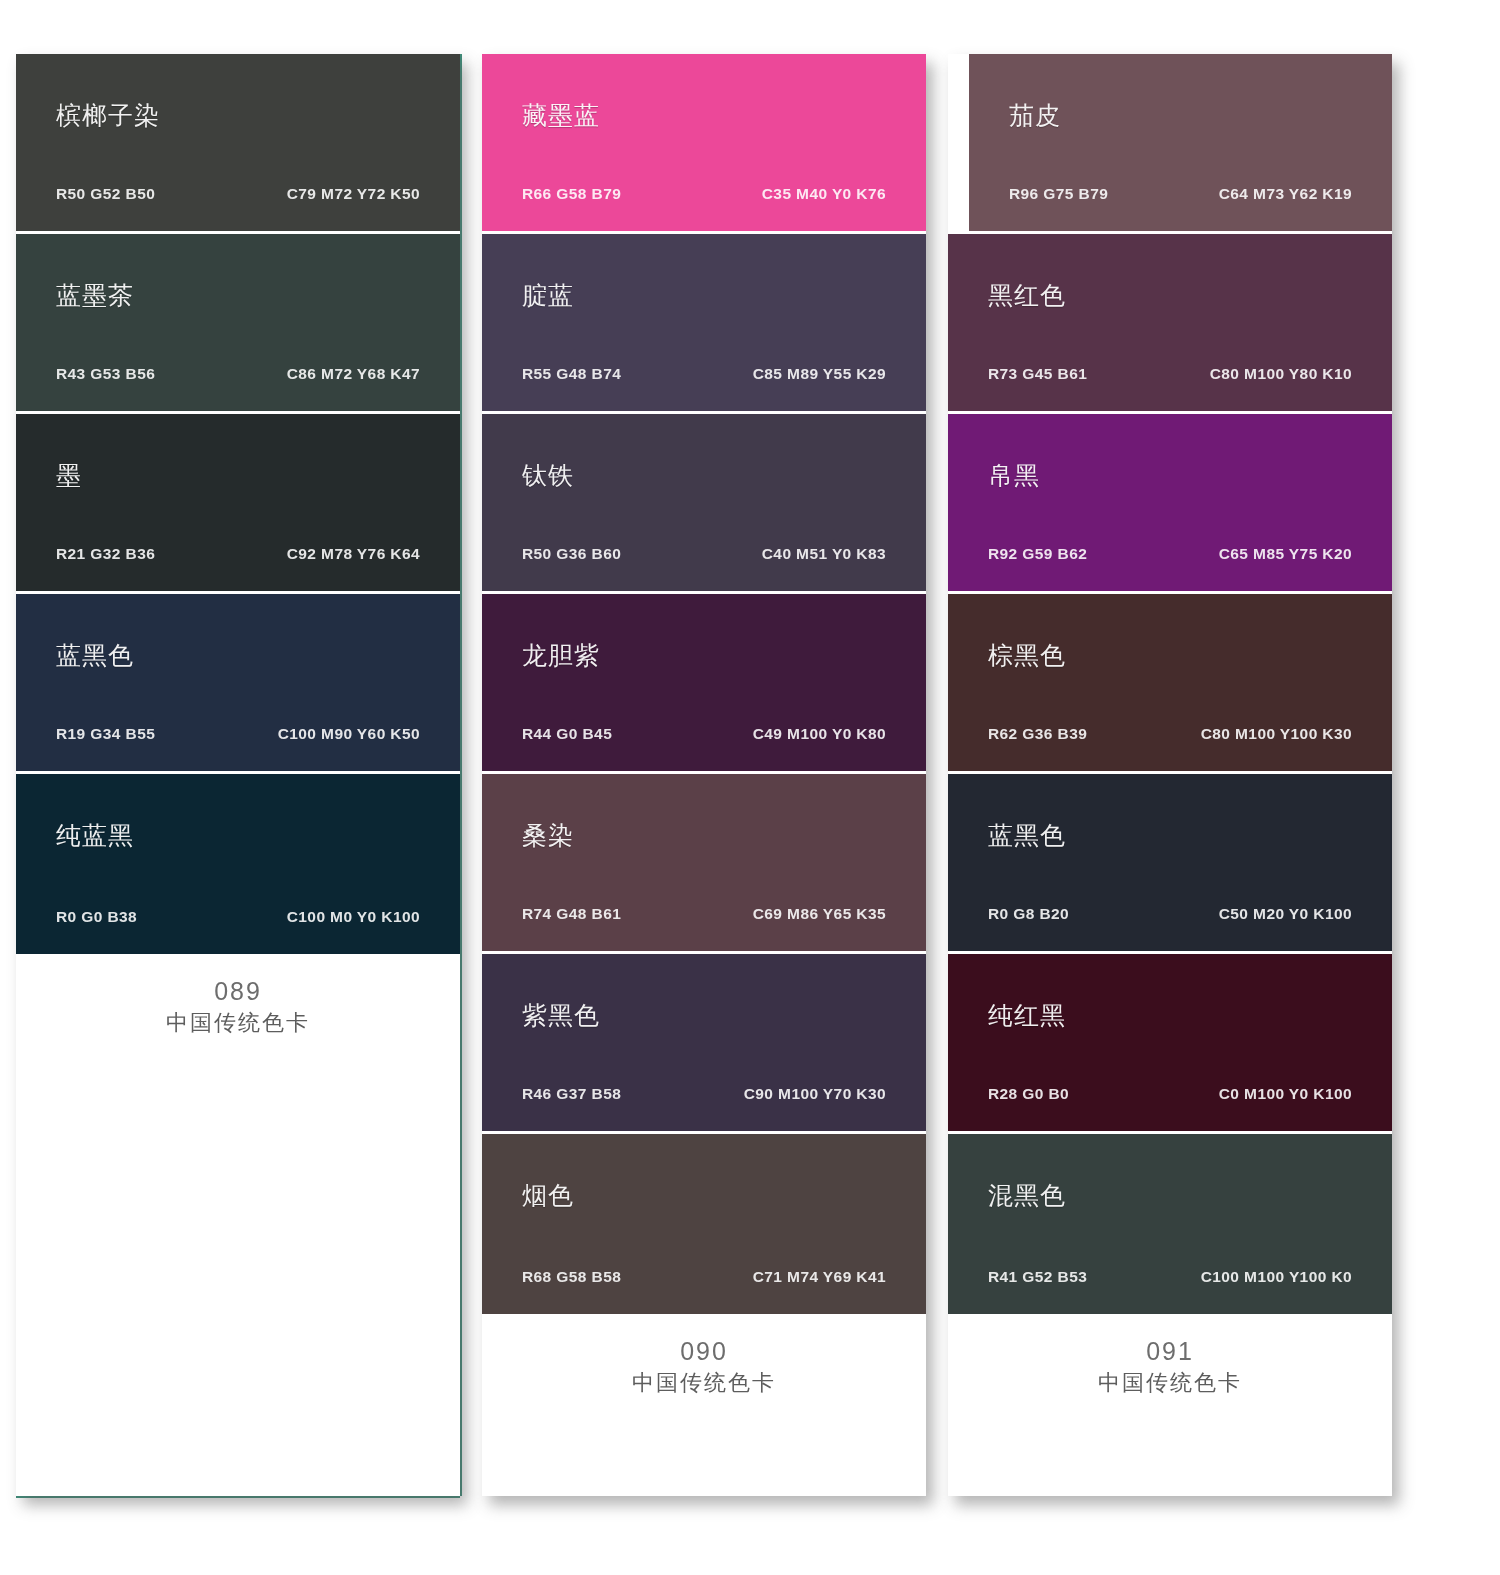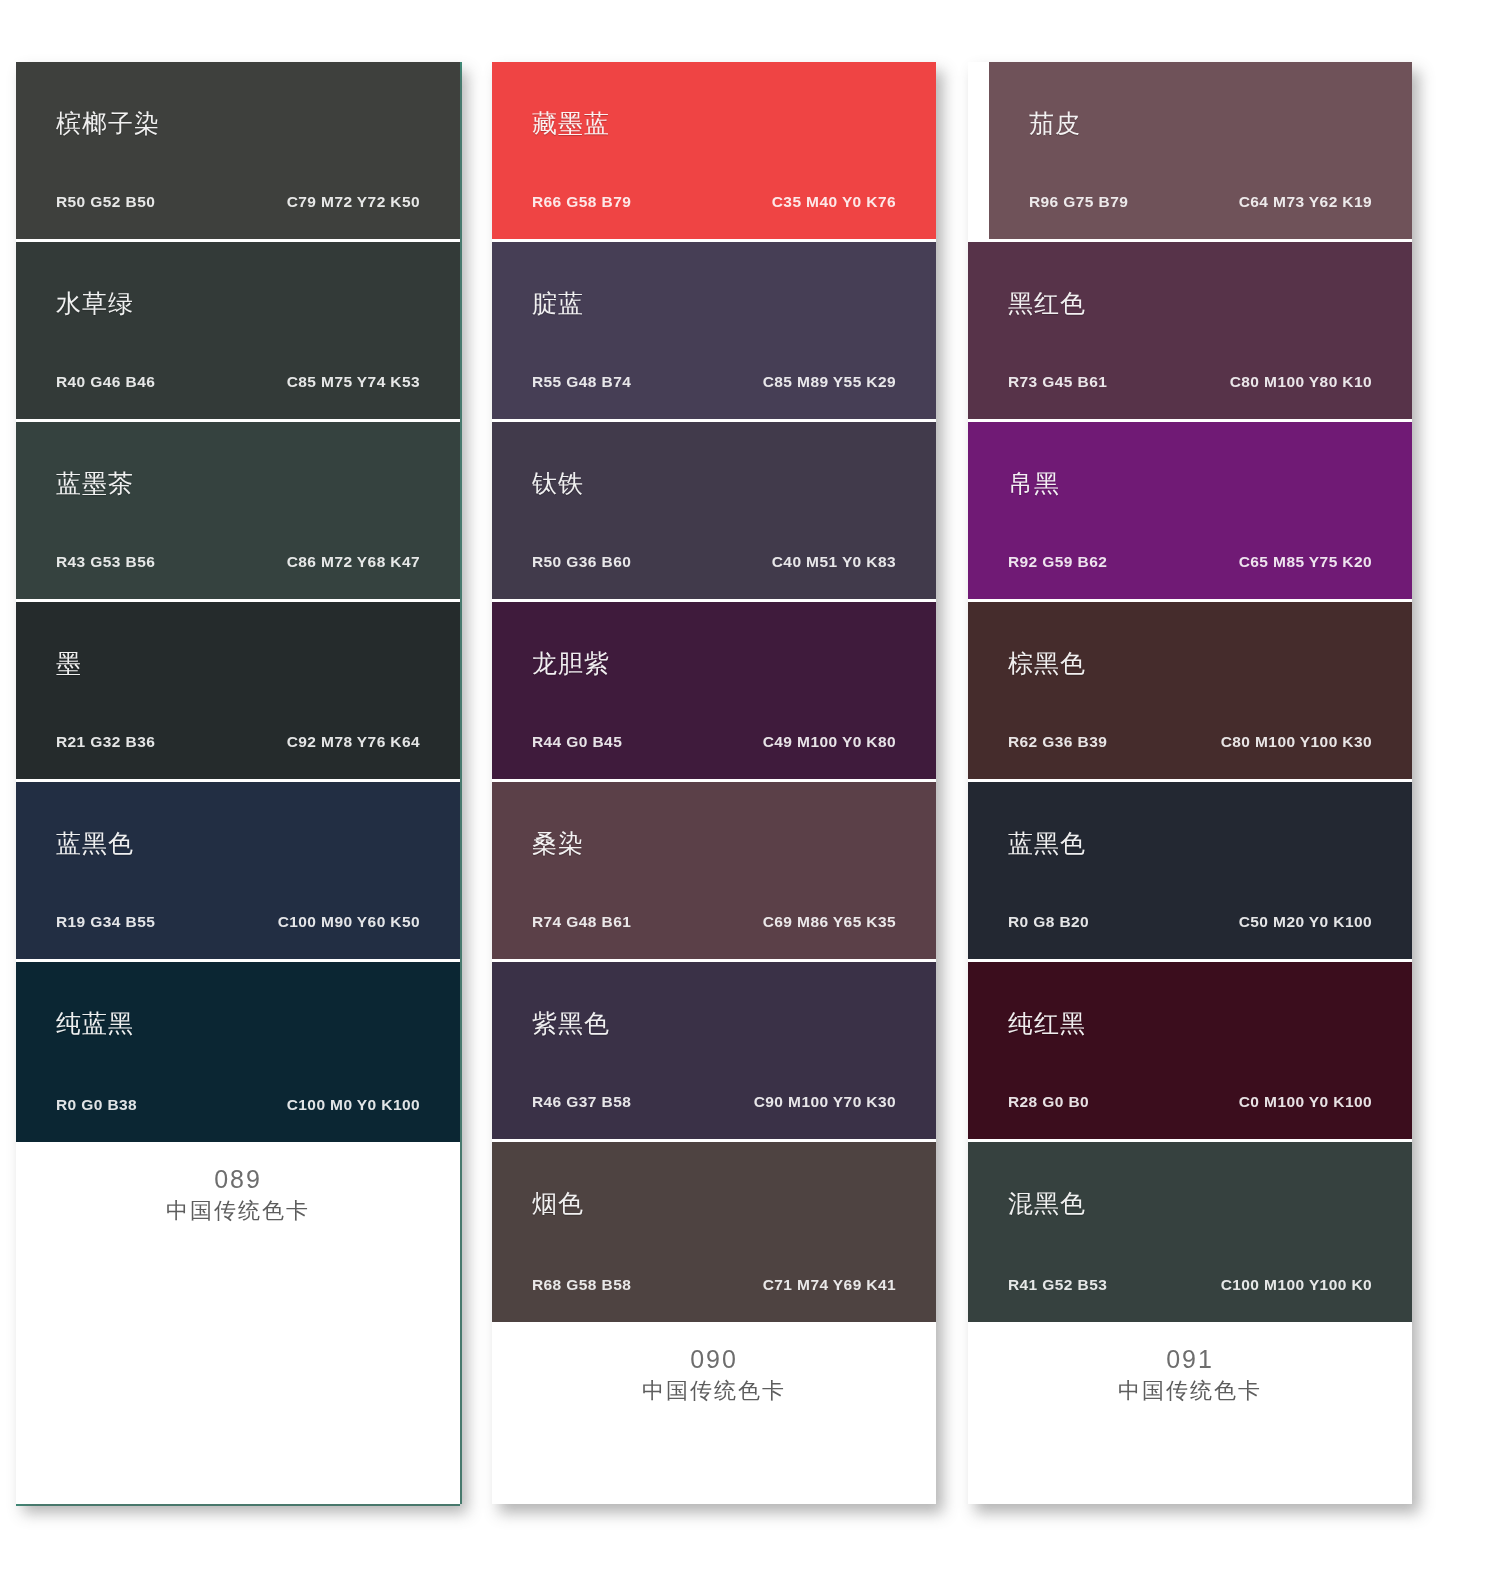--- a/index.html
+++ b/index.html
@@ -17,23 +17,23 @@
   #board {
     position: relative;
     width: 1500px;
     height: 1575px;
     background: #ffffff;
   }
 
   .cards {
     position: absolute;
     left: 16px;
-    top: 62px;
+    top: 54px;
     display: flex;
-    gap: 32px;
+    gap: 22px;
     border-radius: 23px;
   }
 
   .card {
     position: relative;
     width: 444px;
     background: #ffffff;
     box-shadow: 7px 9px 14px rgba(90,90,90,0.45);
   }
   .card.card-green-edge {
@@ -117,25 +117,20 @@
 
 <div id="board">
   <div class="cards" id="cards">
       <div class="card card-green-edge">
         <div class="swatches">
           <div class="swatch" style="background: rgb(62, 64, 61);">
             <div class="swatch-name">槟榔子染</div>
             <div class="swatch-rgb">R50 G52 B50</div>
             <div class="swatch-cmyk">C79 M72 Y72 K50</div>
           </div>
-          <div class="swatch" style="background: rgb(51, 58, 56);">
-            <div class="swatch-name">水草绿</div>
-            <div class="swatch-rgb">R40 G46 B46</div>
-            <div class="swatch-cmyk">C85 M75 Y74 K53</div>
-          </div>
           <div class="swatch" style="background: rgb(53, 66, 63);">
             <div class="swatch-name">蓝墨茶</div>
             <div class="swatch-rgb">R43 G53 B56</div>
             <div class="swatch-cmyk">C86 M72 Y68 K47</div>
           </div>
           <div class="swatch" style="background: rgb(37, 43, 44);">
             <div class="swatch-name">墨</div>
             <div class="swatch-rgb">R21 G32 B36</div>
             <div class="swatch-cmyk">C92 M78 Y76 K64</div>
           </div>
@@ -150,21 +145,21 @@
             <div class="swatch-cmyk">C100 M0 Y0 K100</div>
           </div>
         </div>
         <div class="card-footer">
           <div class="card-number">089</div>
           <div class="card-caption">中国传统色卡</div>
         </div>
       </div>
       <div class="card">
         <div class="swatches">
-          <div class="swatch" style="background: #ef4444;">
+          <div class="swatch" style="background: #ec4899;">
             <div class="swatch-name">藏墨蓝</div>
             <div class="swatch-rgb">R66 G58 B79</div>
             <div class="swatch-cmyk">C35 M40 Y0 K76</div>
           </div>
           <div class="swatch" style="background: rgb(70, 62, 85);">
             <div class="swatch-name">腚蓝</div>
             <div class="swatch-rgb">R55 G48 B74</div>
             <div class="swatch-cmyk">C85 M89 Y55 K29</div>
           </div>
           <div class="swatch" style="background: rgb(65, 58, 75);">

